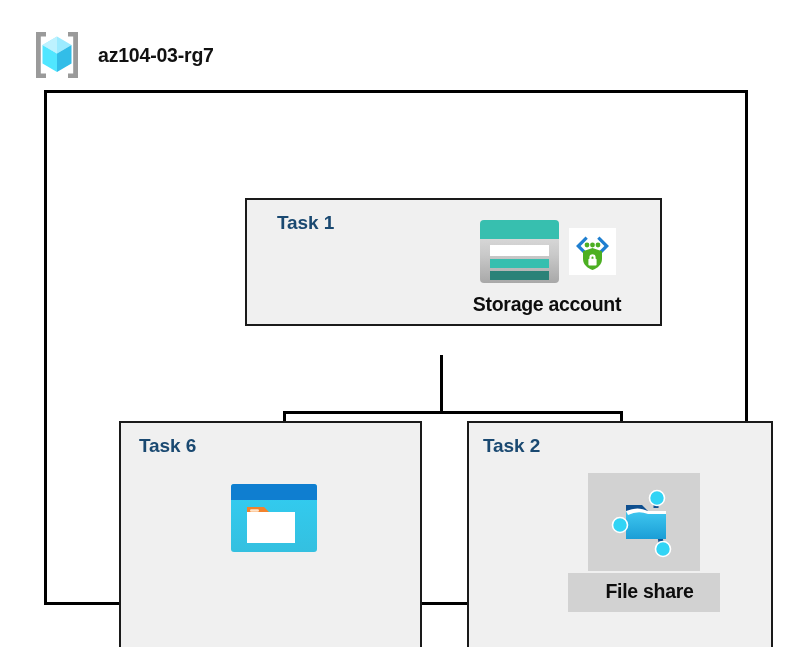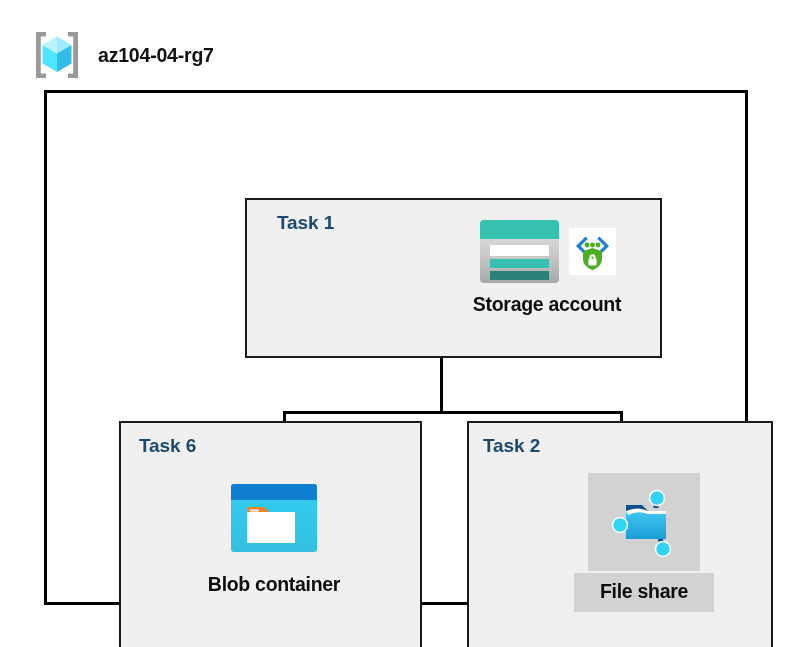--- a/index.html
+++ b/index.html
@@ -57,21 +57,21 @@
     box-sizing: border-box;
   }
 
   
   .task-box {
     position: absolute;
     background: #f0f0f0;
     border: 2px solid #1a1a1a;
     box-sizing: border-box;
   }
-  #task1-box { left: 198px; top: 105px; width: 417px; height: 160px; }
+  #task1-box { left: 198px; top: 105px; width: 417px; height: 128px; }
   #task2-box { left: 72px;  top: 328px; width: 303px; height: 245px; }
   #task3-box { left: 420px; top: 328px; width: 306px; height: 245px; }
 
   .task-label {
     position: absolute;
     font-size: 19px;
     font-weight: bold;
     color: #1a4971;
     letter-spacing: -0.1px;
     white-space: nowrap;
@@ -89,21 +89,21 @@
   }
   .node-caption {
     font-size: 19.5px;
     font-weight: bold;
     color: #0d0d0d;
     white-space: nowrap;
     letter-spacing: -0.3px;
   }
   .node-caption.selected {
     background: #d2d2d2;
-    padding: 7px 26px 9px 26px;
+    padding: 7px 26px 9px 37px;
   }
   .icon-wrap { display: block; }
   .icon-wrap.selected { background: #d2d2d2; padding: 8px 16px 6px 16px; }
 
   
   #storage-node { left: 150px; top: 15px; width: 300px; text-align: center; }
   #storage-icons {
     display: flex;
     align-items: center;
     justify-content: center;
@@ -145,21 +145,21 @@
       <path d="M38 4 L48 4 L48 50 L38 50 L38 45.5 L43.2 45.5 L43.2 8.5 L38 8.5 Z" fill="#9a9a9a"></path>
 
       <path d="M27 8.5 L41.5 17 L27 25.5 L12.5 17 Z" fill="#9cebff"></path>
 
       <path d="M12.5 17 L27 25.5 L27 44 L12.5 35.5 Z" fill="#50e6ff"></path>
 
       <path d="M41.5 17 L41.5 35.5 L27 44 L27 25.5 Z" fill="#32bde8"></path>
 
       <path d="M12.5 17 L27 8.5 L27 25.5 Z" fill="#bdf2ff"></path>
     </svg>
-    <div id="rg-title">az104-04-rg7</div>
+    <div id="rg-title">az104-03-rg7</div>
   </div>
 
   <div id="outer-box">
 
     <div class="conn conn-v" id="conn-trunk"></div>
     <div class="conn conn-h" id="conn-bar"></div>
     <div class="conn conn-v" id="conn-left"></div>
     <div class="conn conn-v" id="conn-right"></div>
 
     <div class="task-box" id="task1-box">
@@ -226,21 +226,20 @@
 
           <rect x="1" y="1" width="86" height="68" rx="3" fill="url(#blobBody)"></rect>
 
           <path d="M4 1 H84 A3 3 0 0 1 87 4 V17 H1 V4 A3 3 0 0 1 4 1 Z" fill="#0f7ed0"></path>
 
           <path d="M17 24 H34 L39 29 H17 Z" fill="#f2822c"></path>
           <rect x="20" y="26.2" width="9" height="2.6" rx="1.3" fill="#ffe3c8"></rect>
 
           <rect x="17" y="29" width="48" height="31" fill="#ffffff"></rect>
         </svg>
-        <span class="node-caption">Blob container</span>
       </div>
     </div>
 
     <div class="task-box" id="task3-box">
       <div class="task-label">Task 2</div>
 
       <div class="node" id="fileshare-node">
         <div class="icon-wrap selected">
           <svg width="80" height="80" viewBox="0 0 80 80">
             <defs>

